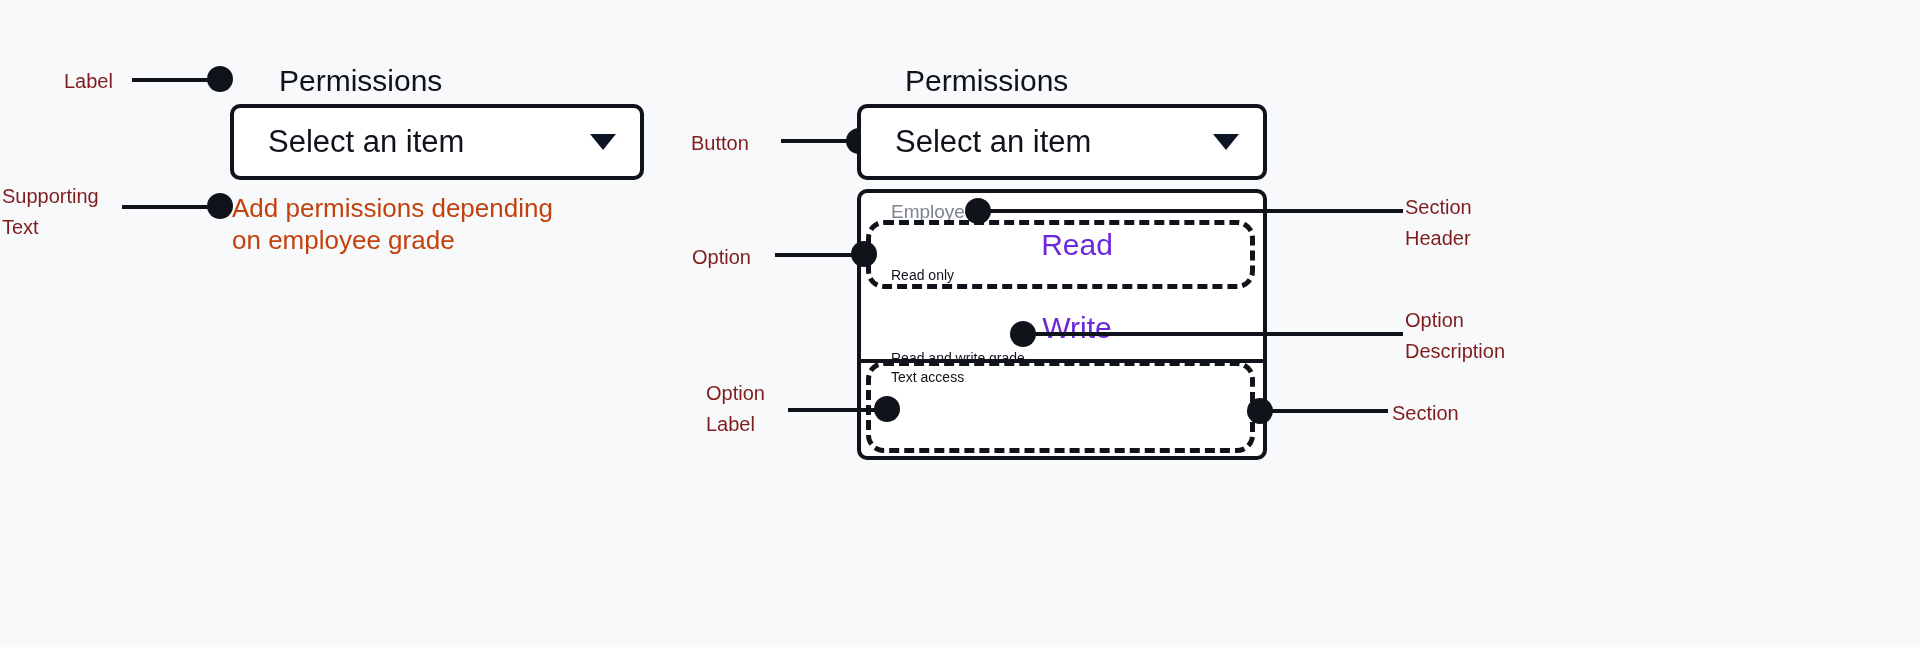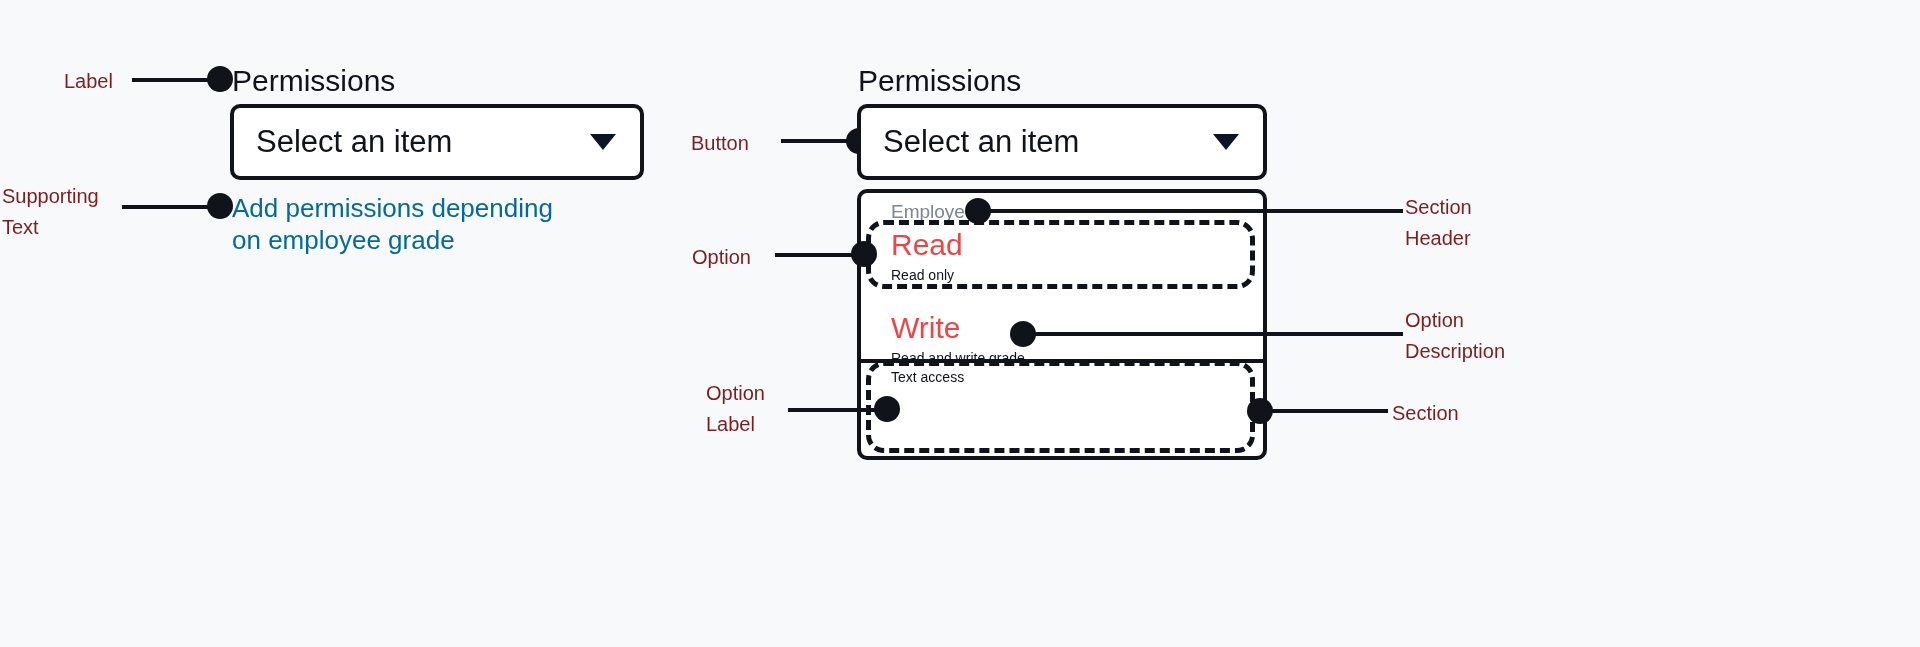--- a/index.html
+++ b/index.html
@@ -39,48 +39,49 @@
   }
 
   
   #left-group { position: absolute; left: 0; top: 0; }
 
   .field-label {
     position: absolute;
     font-size: 30px;
     line-height: 34px;
     color: #10131a;
+    padding-left: 47px;
   }
   .select-button {
     position: absolute;
     box-sizing: border-box;
     background: #ffffff;
     border: 4px solid #10131a;
     border-radius: 10px;
     display: flex;
     align-items: center;
     justify-content: space-between;
-    padding: 0 24px 0 22px;
+    padding: 0 24px 0 34px;
   }
   .select-button-text {
     font-size: 31px;
     line-height: 36px;
     color: #10131a;
   }
   .caret {
     width: 0; height: 0;
     border-left: 13px solid transparent;
     border-right: 13px solid transparent;
     border-top: 16px solid #0d1424;
   }
   .supporting {
     position: absolute;
     font-size: 26px;
     line-height: 32px;
-    color: #0369a1;
+    color: #c2410c;
     width: 340px;
   }
 
   
   #right-group { position: absolute; left: 0; top: 0; }
 
   .menu-panel {
     position: absolute;
     box-sizing: border-box;
     background: #ffffff;
@@ -95,21 +96,22 @@
   .section-header {
     font-size: 19px;
     line-height: 22px;
     color: #7d8590;
     padding: 8px 0 2px 30px;
   }
   .menu-option { padding: 0 0 10px 30px; }
   .option-label {
     font-size: 30px;
     line-height: 36px;
-    color: #ef4444;
+    color: #6d28d9;
+    text-align: center;
   }
   .option-desc {
     font-size: 14px;
     line-height: 22px;
     color: #10131a;
     margin-top: 1px;
   }
 
   
   .dash-box {

